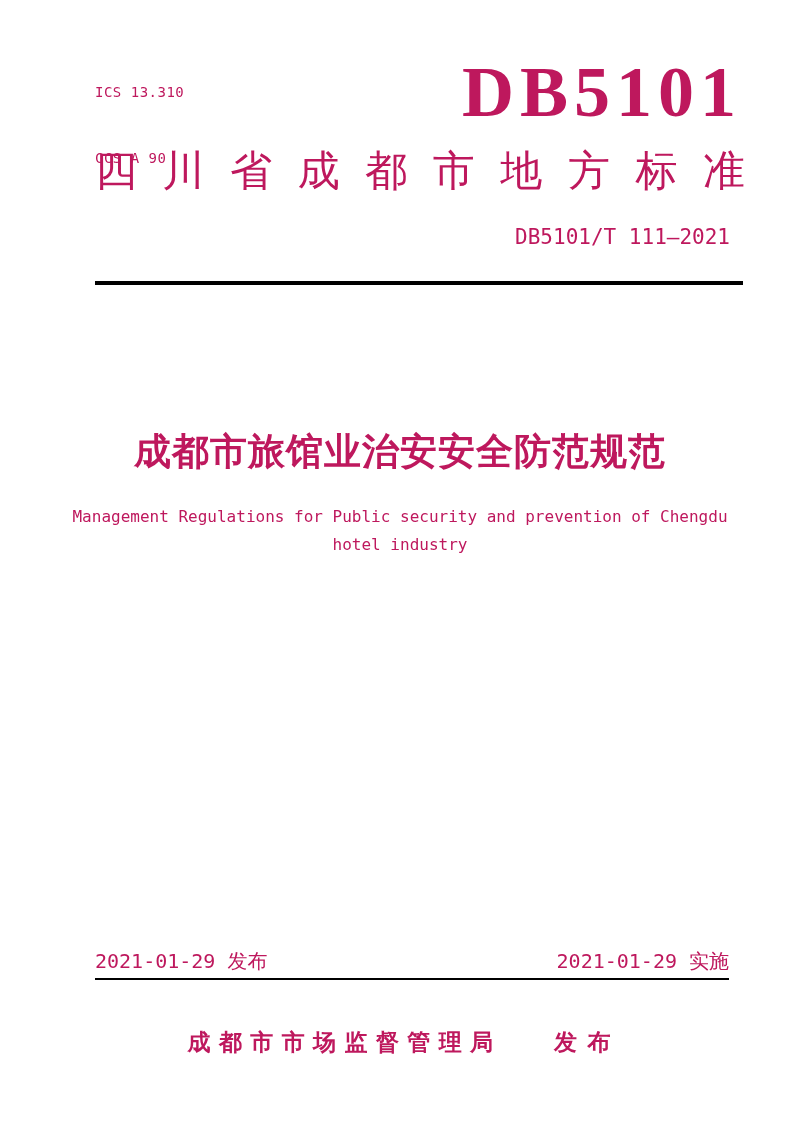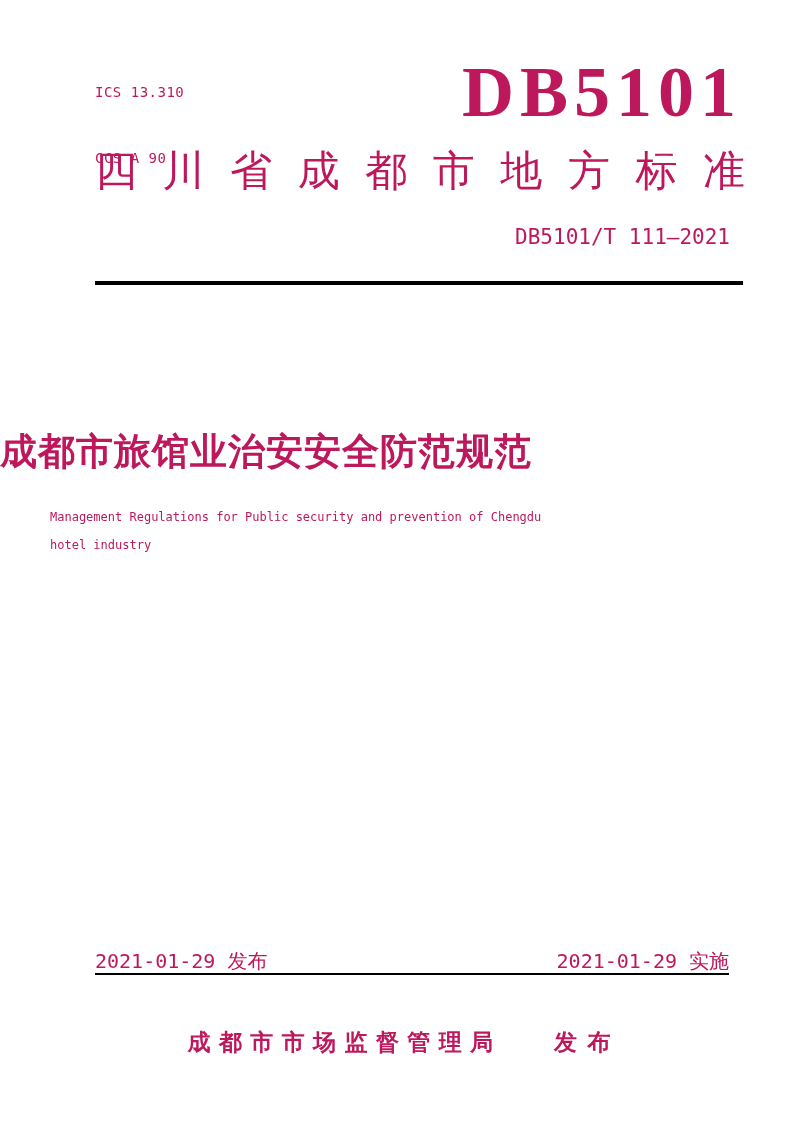--- a/index.html
+++ b/index.html
@@ -75,48 +75,50 @@
     height: 4px;
     background: #000000;
   }
 
   
   .title-cn {
     position: absolute;
     top: 430px;
     left: 0;
     width: 100%;
+    text-align: center;
     font-size: 37px;
     font-weight: bold;
     line-height: 44px;
     letter-spacing: 1px;
   }
 
   
   .title-en {
     position: absolute;
     top: 503px;
     left: 50px;
     width: 700px;
-    text-align: left;
+    text-align: center;
     font-family: "DejaVu Sans Mono", monospace;
-    font-size: 12px;
+    font-size: 16px;
     line-height: 28px;
   }
 
   
   .dates-row {
     position: absolute;
     top: 949px;
     left: 95px;
     width: 634px;
     display: flex;
     justify-content: space-between;
     align-items: flex-end;
     border-bottom: 2px solid #000000;
+    padding-bottom: 5px;
     font-family: "DejaVu Sans Mono", monospace;
     font-size: 20px;
     line-height: 24px;
   }
 
   
   .publisher-row {
     position: absolute;
     top: 1027px;
     left: 0;

